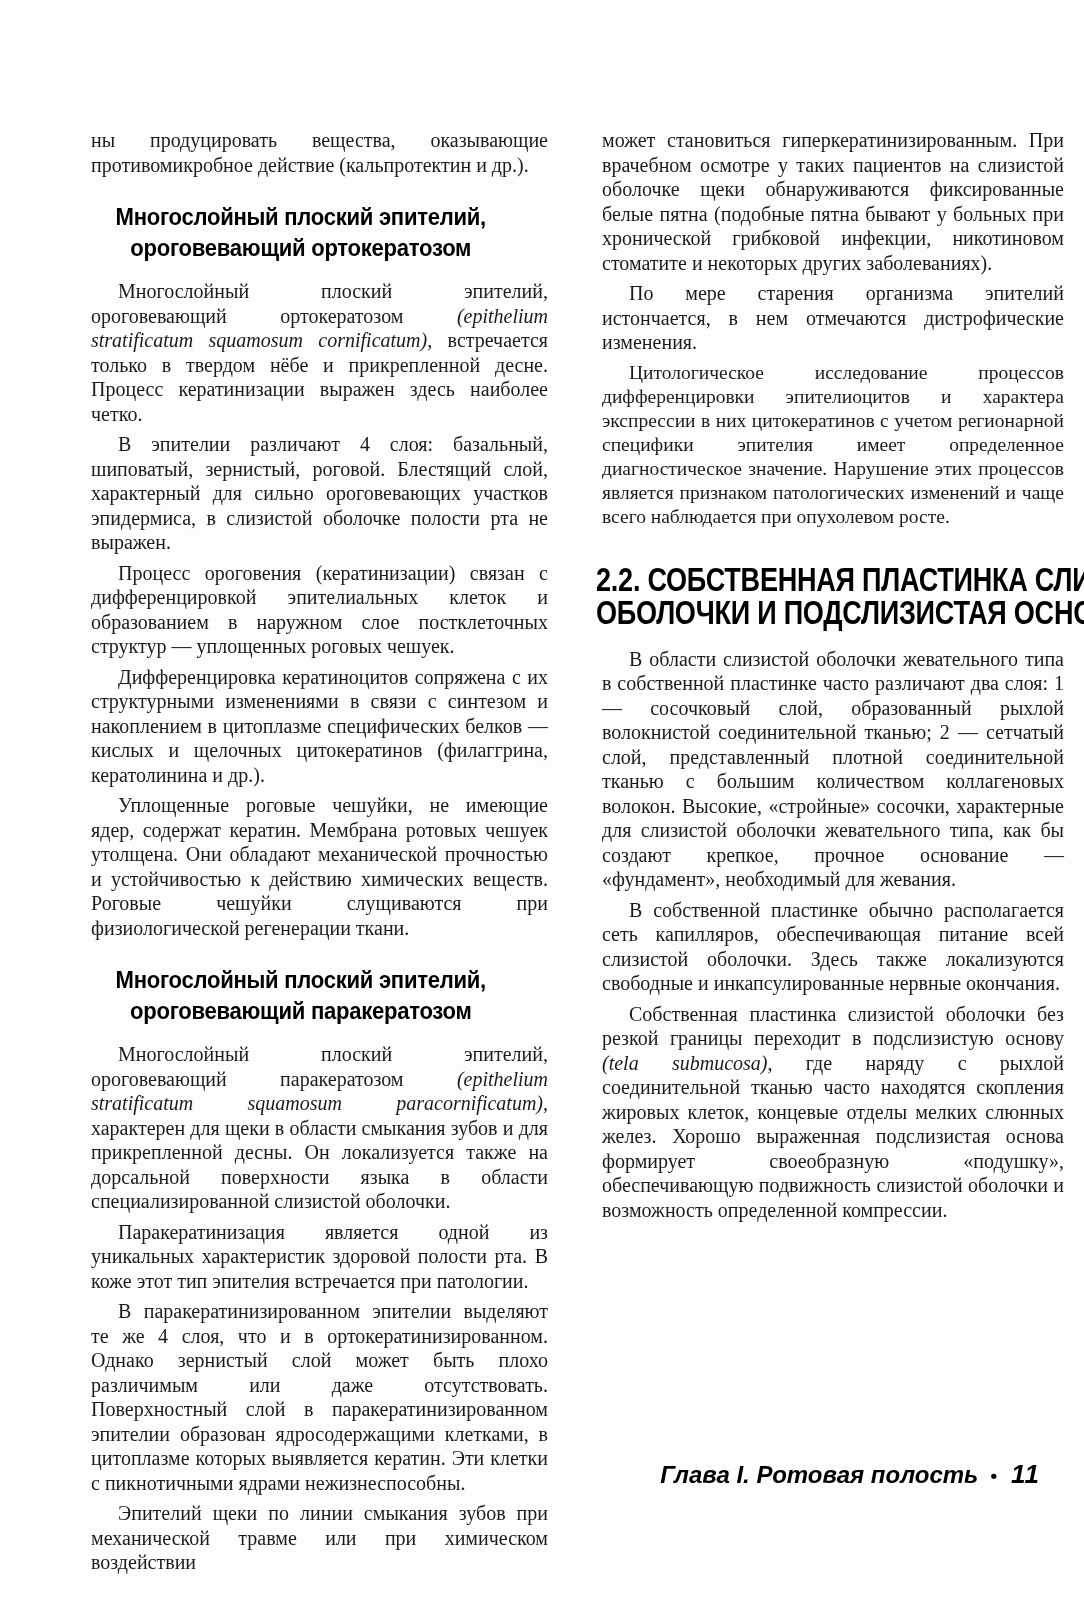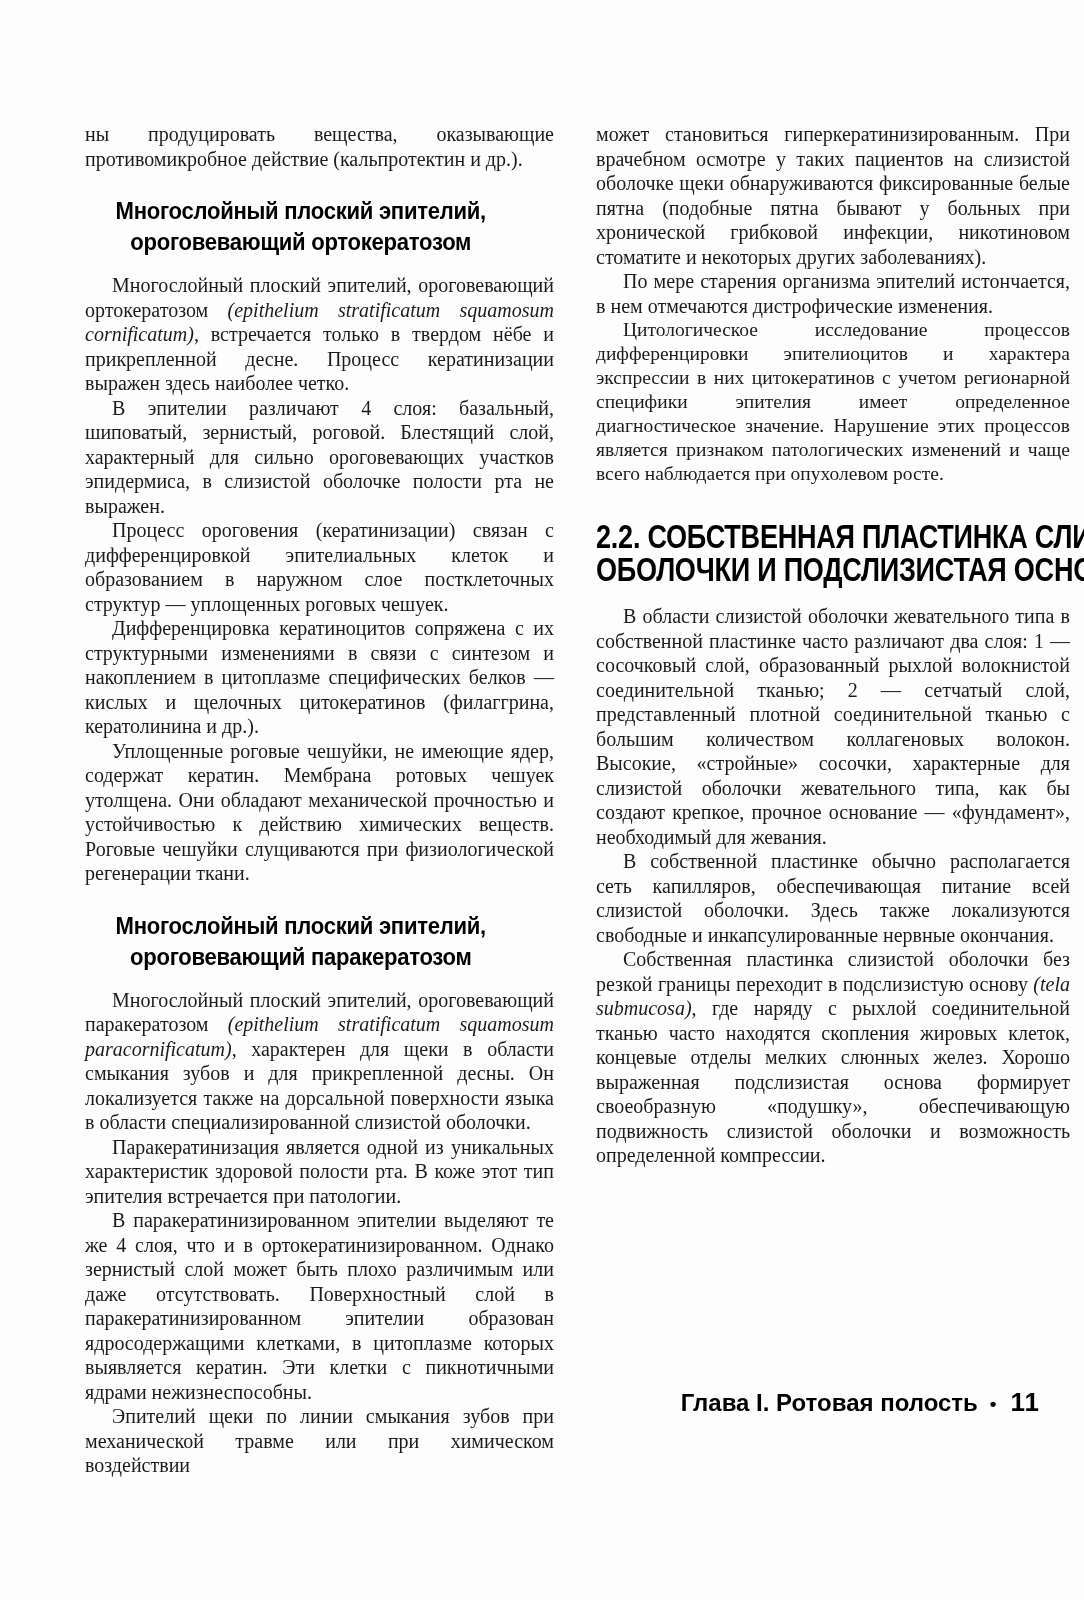--- a/index.html
+++ b/index.html
@@ -16,21 +16,21 @@
     background:#fdfdfd;
   }
   .col{
     position:absolute;top:122px;
     text-align:justify;
     font-size:20px;line-height:24.5px;
     hyphens:auto;-webkit-hyphens:auto;
   }
   .col-left{left:85px;width:469px;}
   .col-right{left:596px;width:474px;}
-  p.body{margin:0;text-indent:27px;}
+  p.body{margin:6px;text-indent:27px;}
   p.body.noindent{text-indent:0;}
   .lat{font-style:italic;}
   .subheading{
     margin:24px 0 16px 0;
     font-family:"Liberation Sans","DejaVu Sans",sans-serif;
     font-weight:700;
     font-size:24px;line-height:31px;
     color:#000;
     text-align:center;
   }
@@ -52,26 +52,27 @@
     transform:scaleX(0.82);transform-origin:0 50%;
     letter-spacing:-0.3px;
   }
   .note{
     margin:12px 12px 12px 15px;
     font-size:19.5px;line-height:24px;
     text-indent:27px;
   }
   .footer{
     position:absolute;
-    top:1384px;right:44px;
+    top:1460px;right:44px;
     font-family:"Liberation Sans","DejaVu Sans",sans-serif;
     font-weight:700;
-    font-size:24px;line-height:37px;
+    font-size:24px;line-height:28px;
     color:#000;
     white-space:nowrap;
+    font-style:italic;
   }
   .footer .bullet{
     display:inline-block;
     font-size:19px;
     margin:0 14px 0 12px;
     vertical-align:1px;
   }
   .footer .pagenum{
     font-size:26px;
     letter-spacing:1px;

